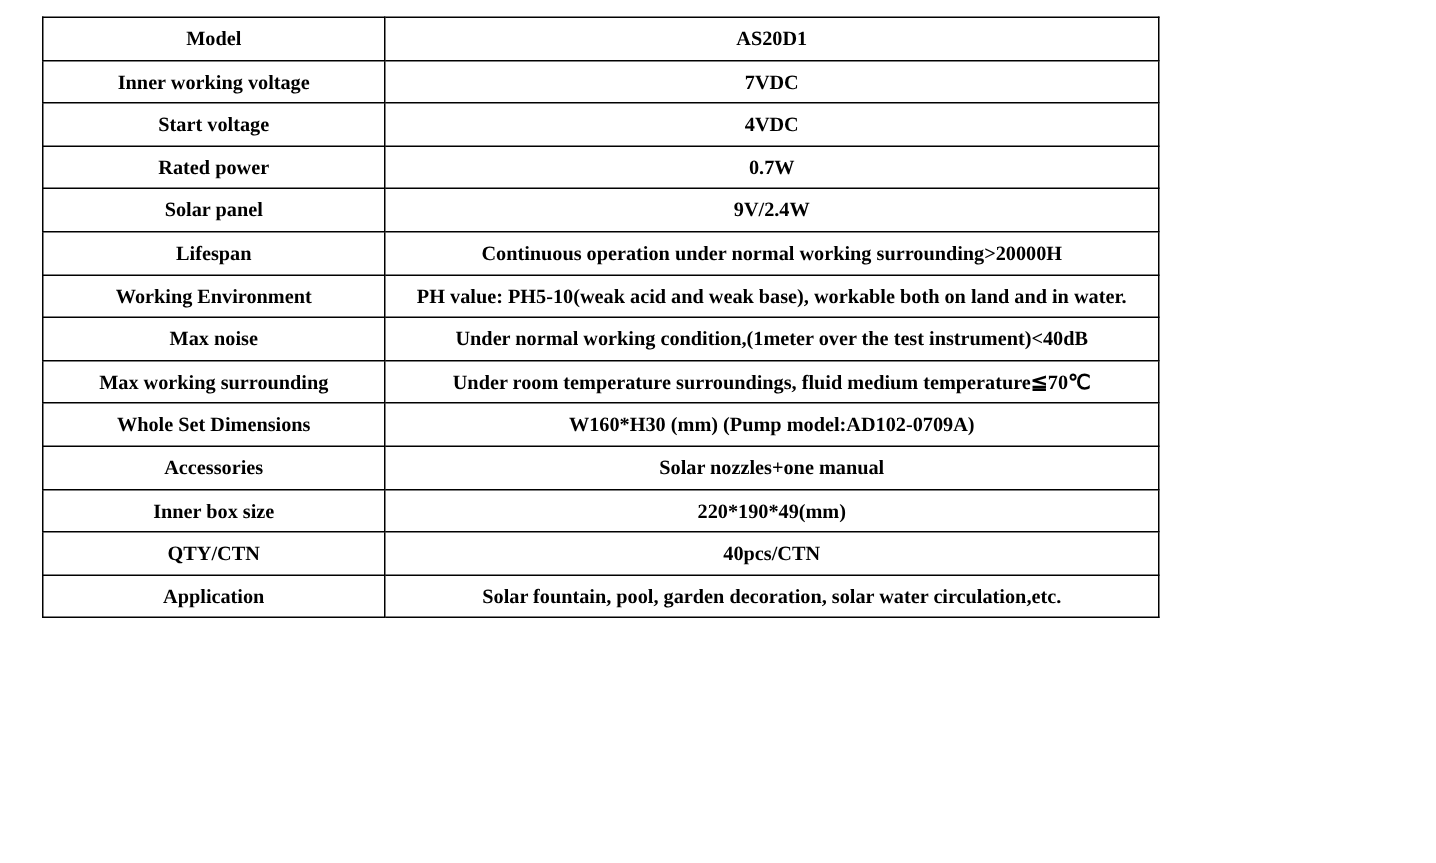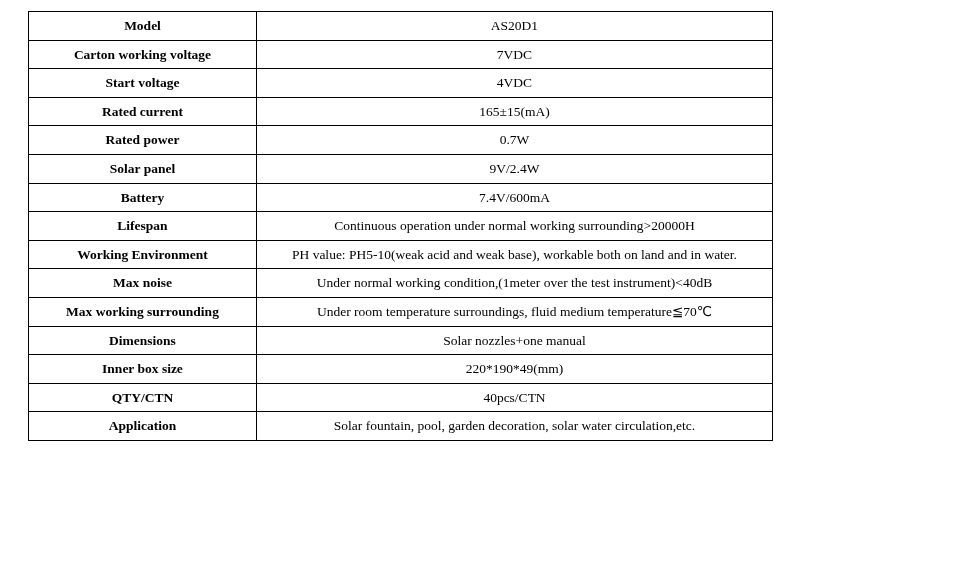--- a/index.html
+++ b/index.html
@@ -38,82 +38,78 @@
     vertical-align: middle;
     text-align: center;
     line-height: 1.15;
   }
   td.label {
     font-weight: bold;
     font-size: 13.5px;
   }
   td.value {
     font-size: 13.5px;
-    font-weight: normal;
+    font-weight: bold;
   }
   td.value.bold {
-    font-weight: normal;
+    font-weight: bold;
   }
 </style>
 </head>
 <body>
 
 <div class="page">
   <table class="spec-table">
     <colgroup>
       <col class="c1">
       <col class="c2">
     </colgroup>
     <tbody id="table-body">
         <tr>
           <td class="label">Model</td>
           <td class="value bold">AS20D1</td>
         </tr>
         <tr>
-          <td class="label">Carton working voltage</td>
+          <td class="label">Inner working voltage</td>
           <td class="value">7VDC</td>
         </tr>
         <tr>
           <td class="label">Start voltage</td>
           <td class="value">4VDC</td>
-        </tr>
-        <tr>
-          <td class="label">Rated current</td>
-          <td class="value">165±15(mA)</td>
         </tr>
         <tr>
           <td class="label">Rated power</td>
           <td class="value">0.7W</td>
         </tr>
         <tr>
           <td class="label">Solar panel</td>
           <td class="value">9V/2.4W</td>
-        </tr>
-        <tr>
-          <td class="label">Battery</td>
-          <td class="value">7.4V/600mA</td>
         </tr>
         <tr>
           <td class="label">Lifespan</td>
           <td class="value">Continuous operation under normal working surrounding&gt;20000H</td>
         </tr>
         <tr>
           <td class="label">Working Environment</td>
           <td class="value">PH value: PH5-10(weak acid and weak base), workable both on land and in water.</td>
         </tr>
         <tr>
           <td class="label">Max noise</td>
           <td class="value">Under normal working condition,(1meter over the test instrument)&lt;40dB</td>
         </tr>
         <tr>
           <td class="label">Max working surrounding</td>
           <td class="value">Under room temperature surroundings, fluid medium temperature≦70℃</td>
         </tr>
         <tr>
-          <td class="label">Dimensions</td>
+          <td class="label">Whole Set Dimensions</td>
+          <td class="value">W160*H30 (mm) (Pump model:AD102-0709A)</td>
+        </tr>
+        <tr>
+          <td class="label">Accessories</td>
           <td class="value">Solar nozzles+one manual</td>
         </tr>
         <tr>
           <td class="label">Inner box size</td>
           <td class="value">220*190*49(mm)</td>
         </tr>
         <tr>
           <td class="label">QTY/CTN</td>
           <td class="value">40pcs/CTN</td>
         </tr>

